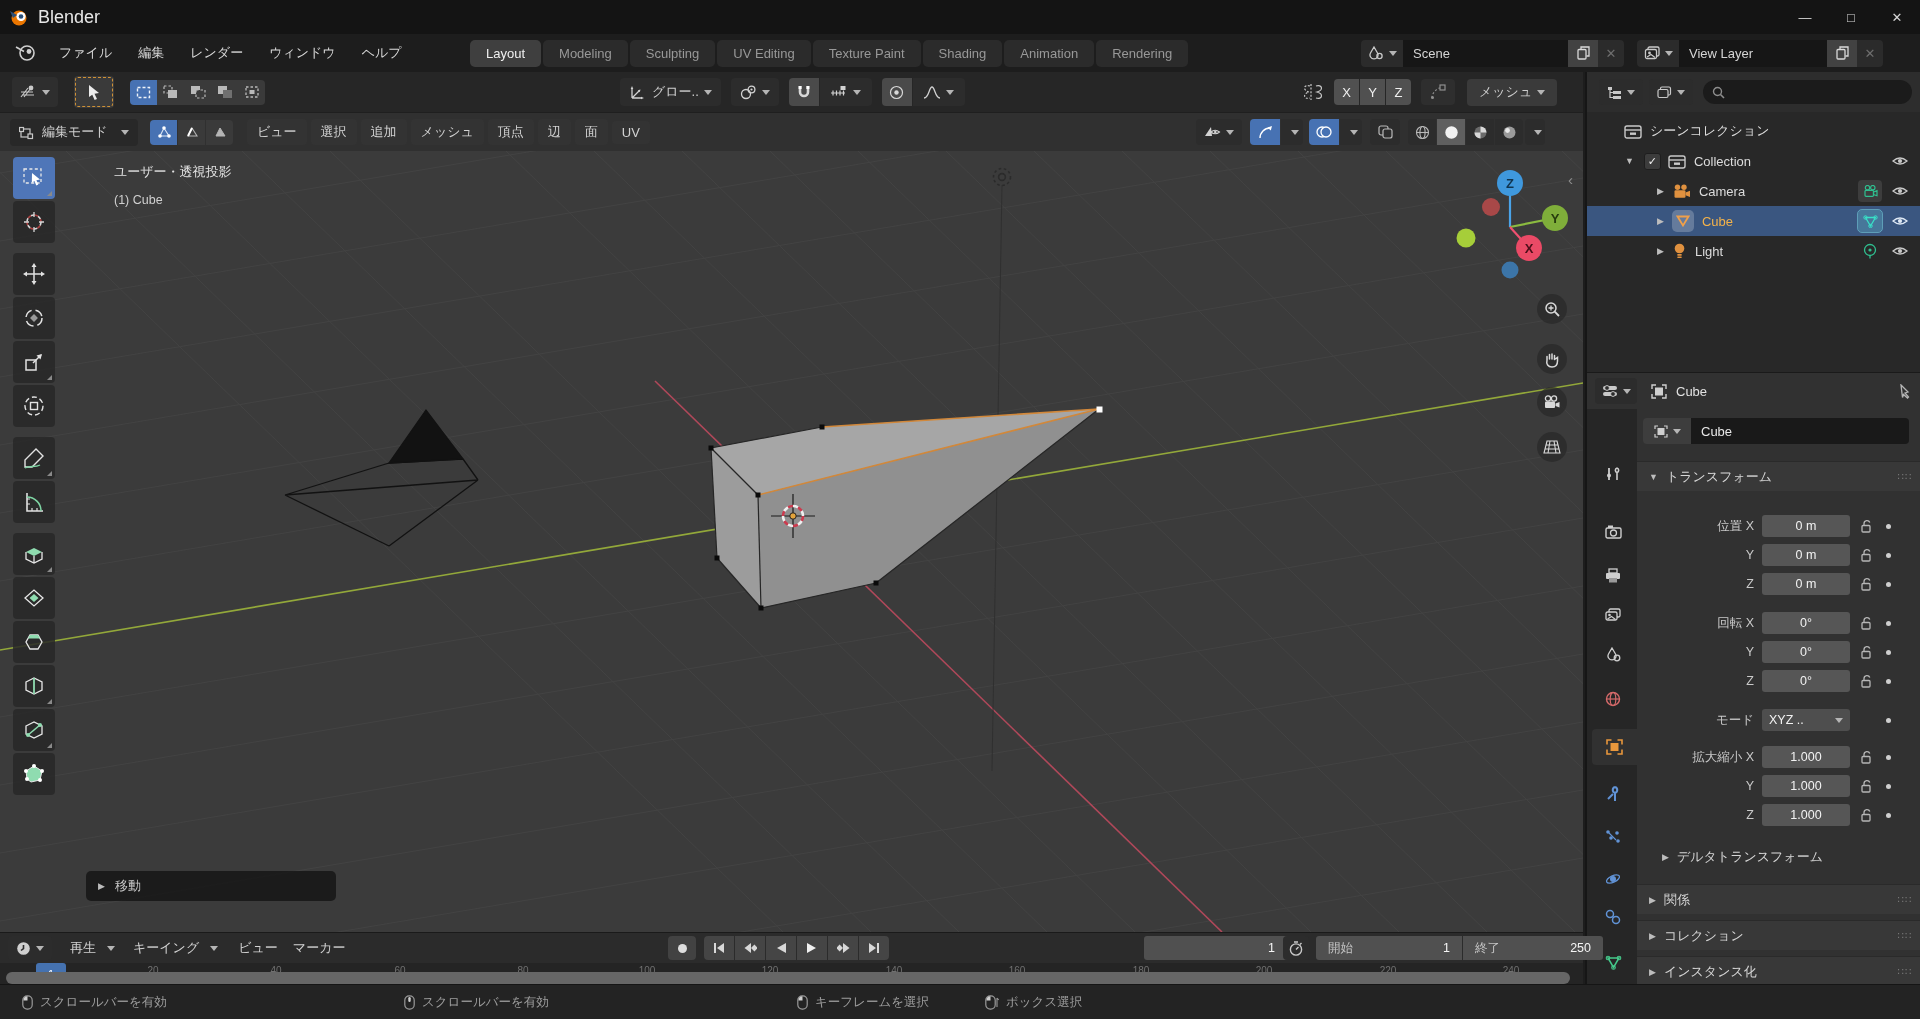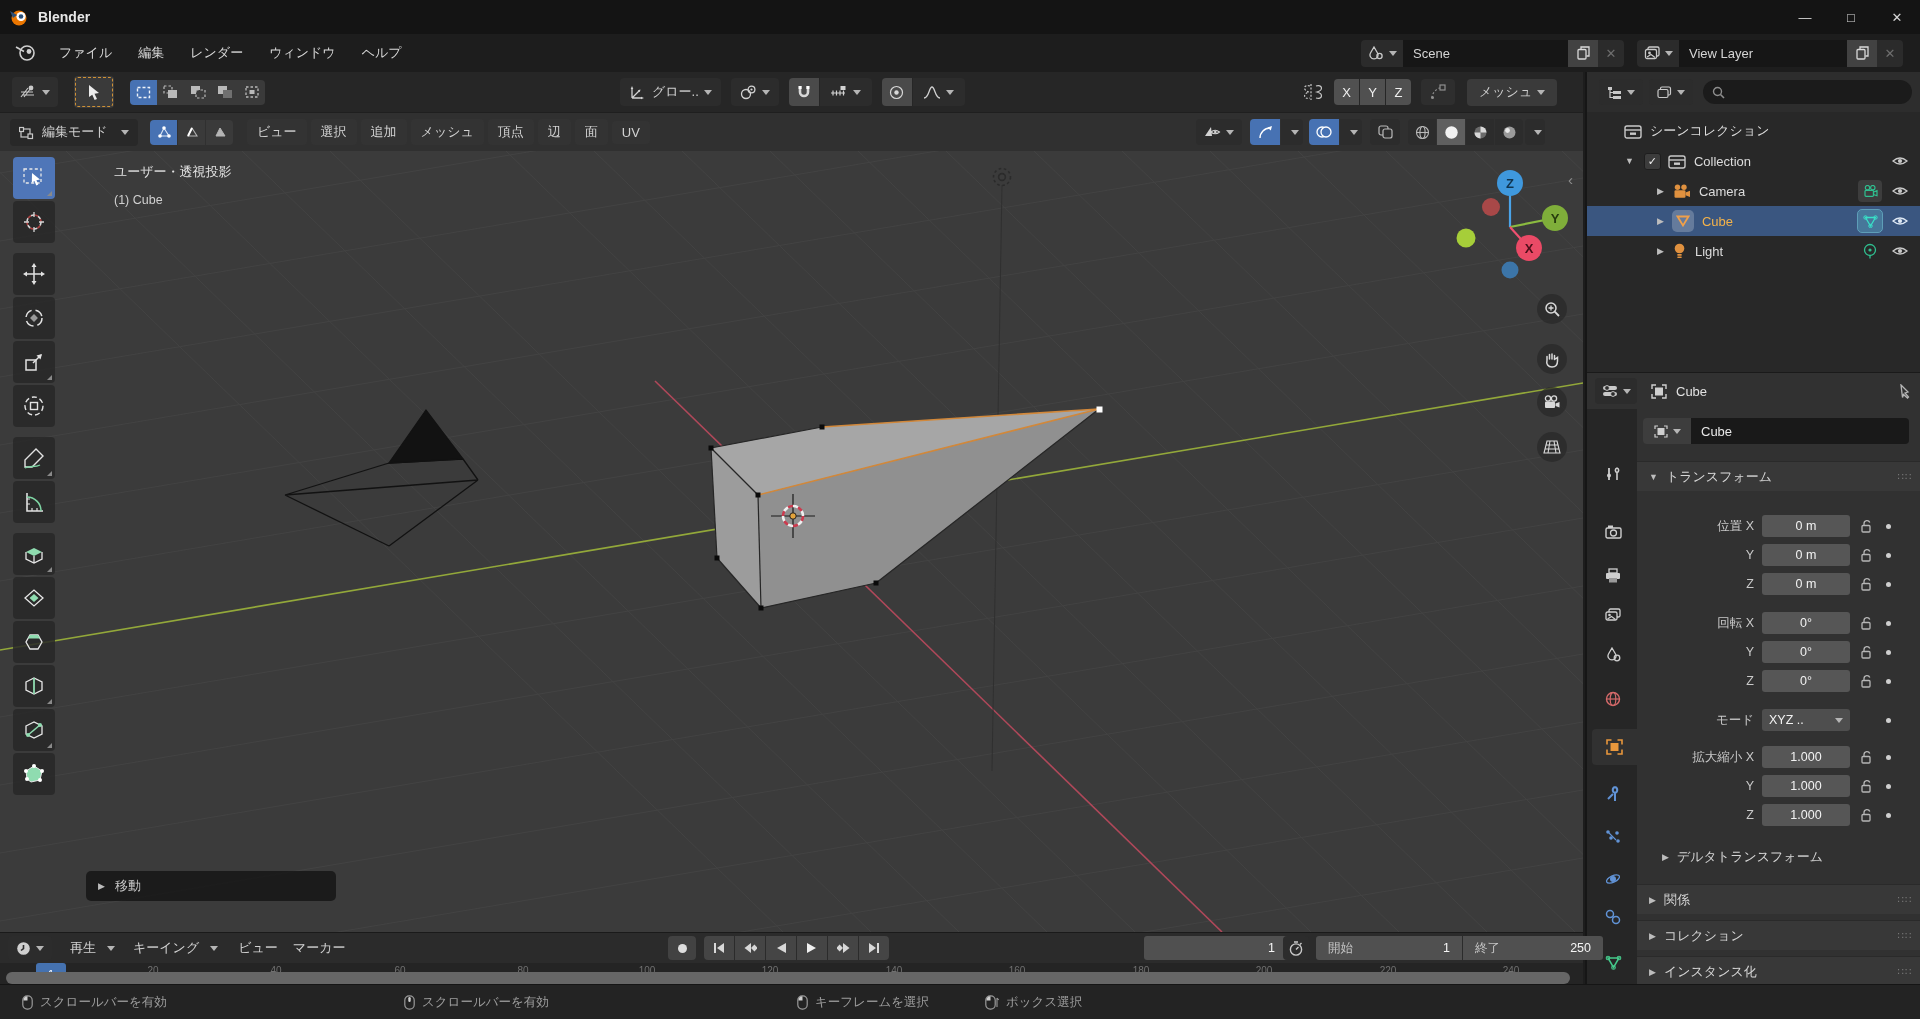--- a/index.html
+++ b/index.html
@@ -6,21 +6,21 @@
   .app{position:relative;width:1920px;height:1019px;overflow:hidden;
        background:#1d1d1d;font-family:"Liberation Sans","DejaVu Sans",sans-serif;
        color:#cfcfcf;font-size:13px;-webkit-font-smoothing:antialiased;}
   .abs{position:absolute;}
   .row{display:flex;align-items:center;}
   .cv{display:inline-block;width:0;height:0;border-left:4px solid transparent;
       border-right:4px solid transparent;border-top:5px solid #b5b5b5;margin-left:5px;flex:none;}
   .btn{background:#3a3a3a;border-radius:4px;display:flex;align-items:center;justify-content:center;}
   
   .titlebar{left:0;top:0;width:1920px;height:34px;background:#141414;display:flex;align-items:center;}
-  .titlebar .t{color:#e7e7e7;font-size:14px;margin-left:10px;font-weight:bold;}
+  .titlebar .t{color:#e7e7e7;font-size:18px;margin-left:10px;}
   .wbtn{width:46px;height:34px;display:flex;align-items:center;justify-content:center;color:#d6d6d6;font-size:13px;}
   
   .topbar{left:0;top:34px;width:1920px;height:38px;background:#1d1d1d;display:flex;align-items:center;}
   .menu-item{color:#d8d8d8;padding:5px 13px;border-radius:4px;}
   .tab{padding:6px 16px;border-radius:5px;background:#2b2b2b;color:#989898;margin-right:2px;white-space:nowrap;}
   .tab.active{background:#3f3f3f;color:#f0f0f0;}
   .idblock{display:flex;align-items:center;height:27px;}
   .idblock .ic{width:42px;height:27px;background:#2b2b2b;border-radius:4px 0 0 4px;display:flex;align-items:center;justify-content:center;}
   .idblock .fld{height:27px;background:#161616;color:#d5d5d5;display:flex;align-items:center;padding:0 10px;box-sizing:border-box;}
   .idblock .cp{width:30px;height:27px;background:#424242;display:flex;align-items:center;justify-content:center;}
@@ -107,20 +107,30 @@
       <circle cx="15" cy="8.5" r="2.4" fill="#cfcfcf"></circle>
       <path d="M2 4 L10 8.5" stroke="#cfcfcf" stroke-width="1.6"></path>
     </svg>
     <div class="row" style="margin-left:8px">
       <span class="menu-item">ファイル</span>
       <span class="menu-item">編集</span>
       <span class="menu-item">レンダー</span>
       <span class="menu-item">ウィンドウ</span>
       <span class="menu-item">ヘルプ</span>
     </div>
+    <div class="row" style="position:absolute;left:470px;">
+      <span class="tab active">Layout</span>
+      <span class="tab">Modeling</span>
+      <span class="tab">Sculpting</span>
+      <span class="tab">UV Editing</span>
+      <span class="tab">Texture Paint</span>
+      <span class="tab">Shading</span>
+      <span class="tab">Animation</span>
+      <span class="tab">Rendering</span>
+    </div>
     <div class="idblock" style="position:absolute;left:1329px;padding-left:32px;">
       <div class="ic">
         <svg width="16" height="14">
           <path d="M6 1 L9.5 7 A4 4 0 1 1 2.5 7 Z" fill="none" stroke="#c9c9c9" stroke-width="1.3"></path>
           <circle cx="11.5" cy="10" r="2.6" fill="none" stroke="#c9c9c9" stroke-width="1.3"></circle>
         </svg>
           <i class="cv"></i>
       </div>
       <div class="fld" style="width:165px">Scene</div>
       <div class="cp">
@@ -134,21 +144,21 @@
     <div class="idblock" style="position:absolute;left:1637px;">
       <div class="ic">
         <svg width="16" height="14">
           <rect x="4" y="1" width="11" height="9" rx="1.5" fill="none" stroke="#c9c9c9" stroke-width="1.3"></rect>
           <rect x="1.5" y="3.5" width="11" height="9" rx="1.5" fill="#1d1d1d" stroke="#c9c9c9" stroke-width="1.3"></rect>
           <circle cx="5.5" cy="7" r="1.4" fill="#c9c9c9"></circle>
           <path d="M3 11 L7 8.5 L11 11.5" fill="none" stroke="#c9c9c9" stroke-width="1.2"></path>
         </svg>
           <i class="cv"></i>
       </div>
-      <div class="fld" style="width:168px">View Layer</div>
+      <div class="fld" style="width:148px">View Layer</div>
       <div class="cp">
         <svg width="13" height="14">
           <rect x="1" y="3.5" width="8" height="9.5" rx="1" fill="none" stroke="#d9d9d9" stroke-width="1.3"></rect>
           <path d="M4 3.5 V1 H12 V10 H9.5" fill="none" stroke="#d9d9d9" stroke-width="1.3"></path>
         </svg>
       </div>
       <div class="xx">✕</div>
     </div>
   </div>
 

